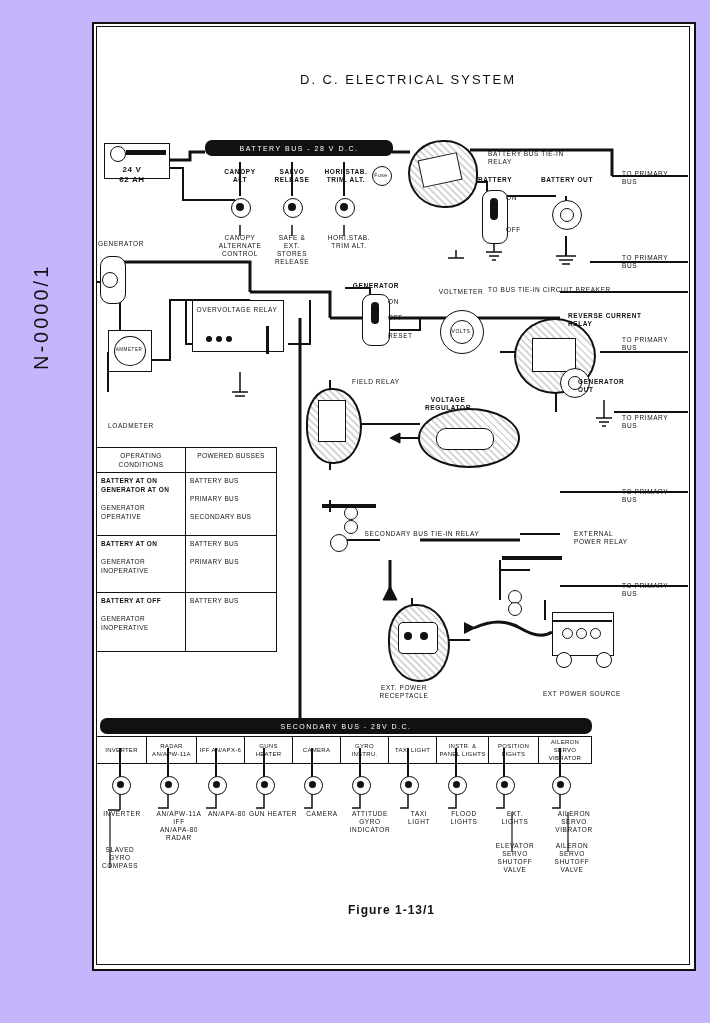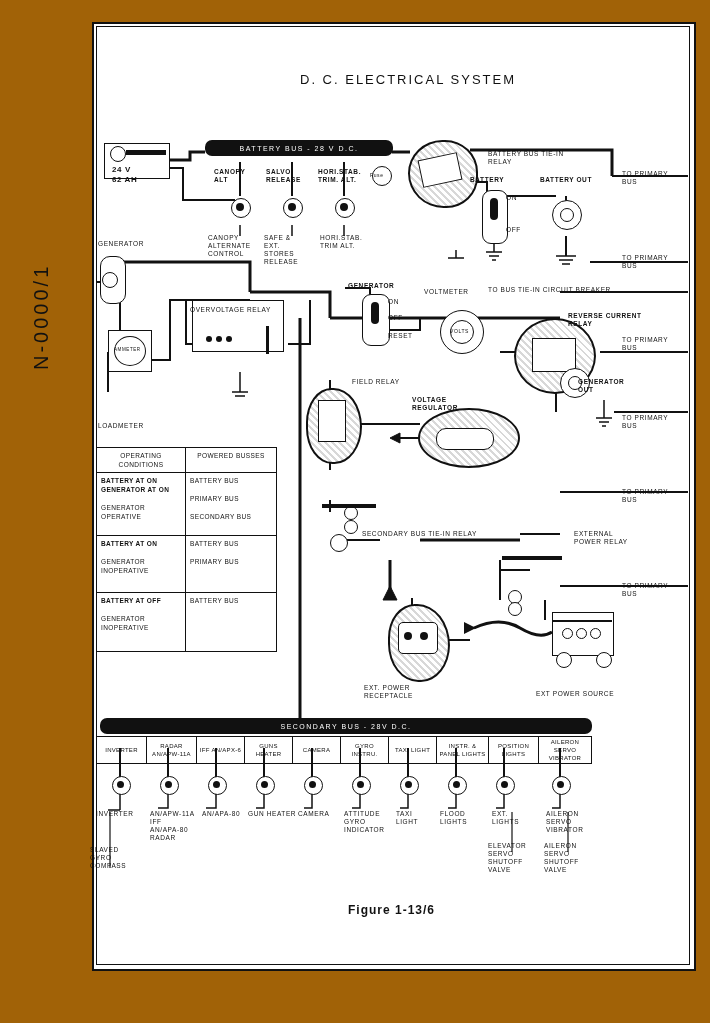--- a/index.html
+++ b/index.html
@@ -1,24 +1,24 @@
 <!DOCTYPE html>
 <html><head>
 <meta charset="utf-8">
 <style>
   html,body{margin:0;padding:0;background:#fff;}
   body{width:710px;height:1023px;position:relative;font-family:"Liberation Sans",sans-serif;color:#111;overflow:hidden;}
-  .page{position:absolute;left:0;top:0;width:710px;height:1023px;background:#a16207;}
+  .page{position:absolute;left:0;top:0;width:710px;height:1023px;background:#c4b5fd;}
   .frame{position:absolute;left:92px;top:22px;width:600px;height:945px;border:2px solid #111;background:#fff;}
   .frame-inner{position:absolute;left:96px;top:26px;width:592px;height:937px;border:1px solid #111;}
   .title{position:absolute;left:300px;top:72px;font-size:13px;letter-spacing:2px;font-family:"Liberation Sans",sans-serif;}
   .sidetext{position:absolute;left:30px;top:370px;width:140px;font-size:20px;letter-spacing:3px;
             transform:rotate(-90deg);transform-origin:left top;font-family:"Liberation Sans",sans-serif;}
   .figcap{position:absolute;left:348px;top:903px;font-size:12px;font-weight:bold;letter-spacing:1px;}
-  .lbl{position:absolute;font-size:6.5px;letter-spacing:.6px;line-height:8px;color:#111;}
+  .lbl{position:absolute;font-size:6.5px;letter-spacing:.6px;line-height:8px;text-align:center;color:#111;}
   .lbl.b{font-weight:bold;}
   .busbar{position:absolute;background:#111;border-radius:7px;color:#fff;font-size:7px;letter-spacing:1.5px;
           display:flex;align-items:center;justify-content:center;}
   .wire{position:absolute;background:#111;}
   .wire.h{height:2px;}
   .wire.tv{width:3px;}
   .box{position:absolute;border:1.5px solid #111;background:#fff;}
   .circ{position:absolute;border:1.5px solid #111;border-radius:50%;background:#fff;}
   .dot{position:absolute;border-radius:50%;background:#111;}
   svg{position:absolute;left:0;top:0;pointer-events:none;}
@@ -38,21 +38,21 @@
 </head>
 <body>
 
 <div class="page">
 
   <div class="frame"></div>
   <div class="frame-inner"></div>
 
   <div class="title">D. C. ELECTRICAL SYSTEM</div>
   <div class="sidetext">N-0000/1</div>
-  <div class="figcap">Figure 1-13/6</div>
+  <div class="figcap">Figure 1-13/1</div>
 
   <svg width="710" height="1023">
     <g stroke="#111" fill="none">
 
       <path d="M168 160 L190 160 L190 152 L205 152" stroke-width="3"></path>
       <path d="M168 168 L183 168 L183 200 L235 200" stroke-width="2"></path>
 
       <path d="M392 152 L410 152" stroke-width="3"></path>
 
       <path d="M470 150 L612 150 L612 176" stroke-width="3"></path>

